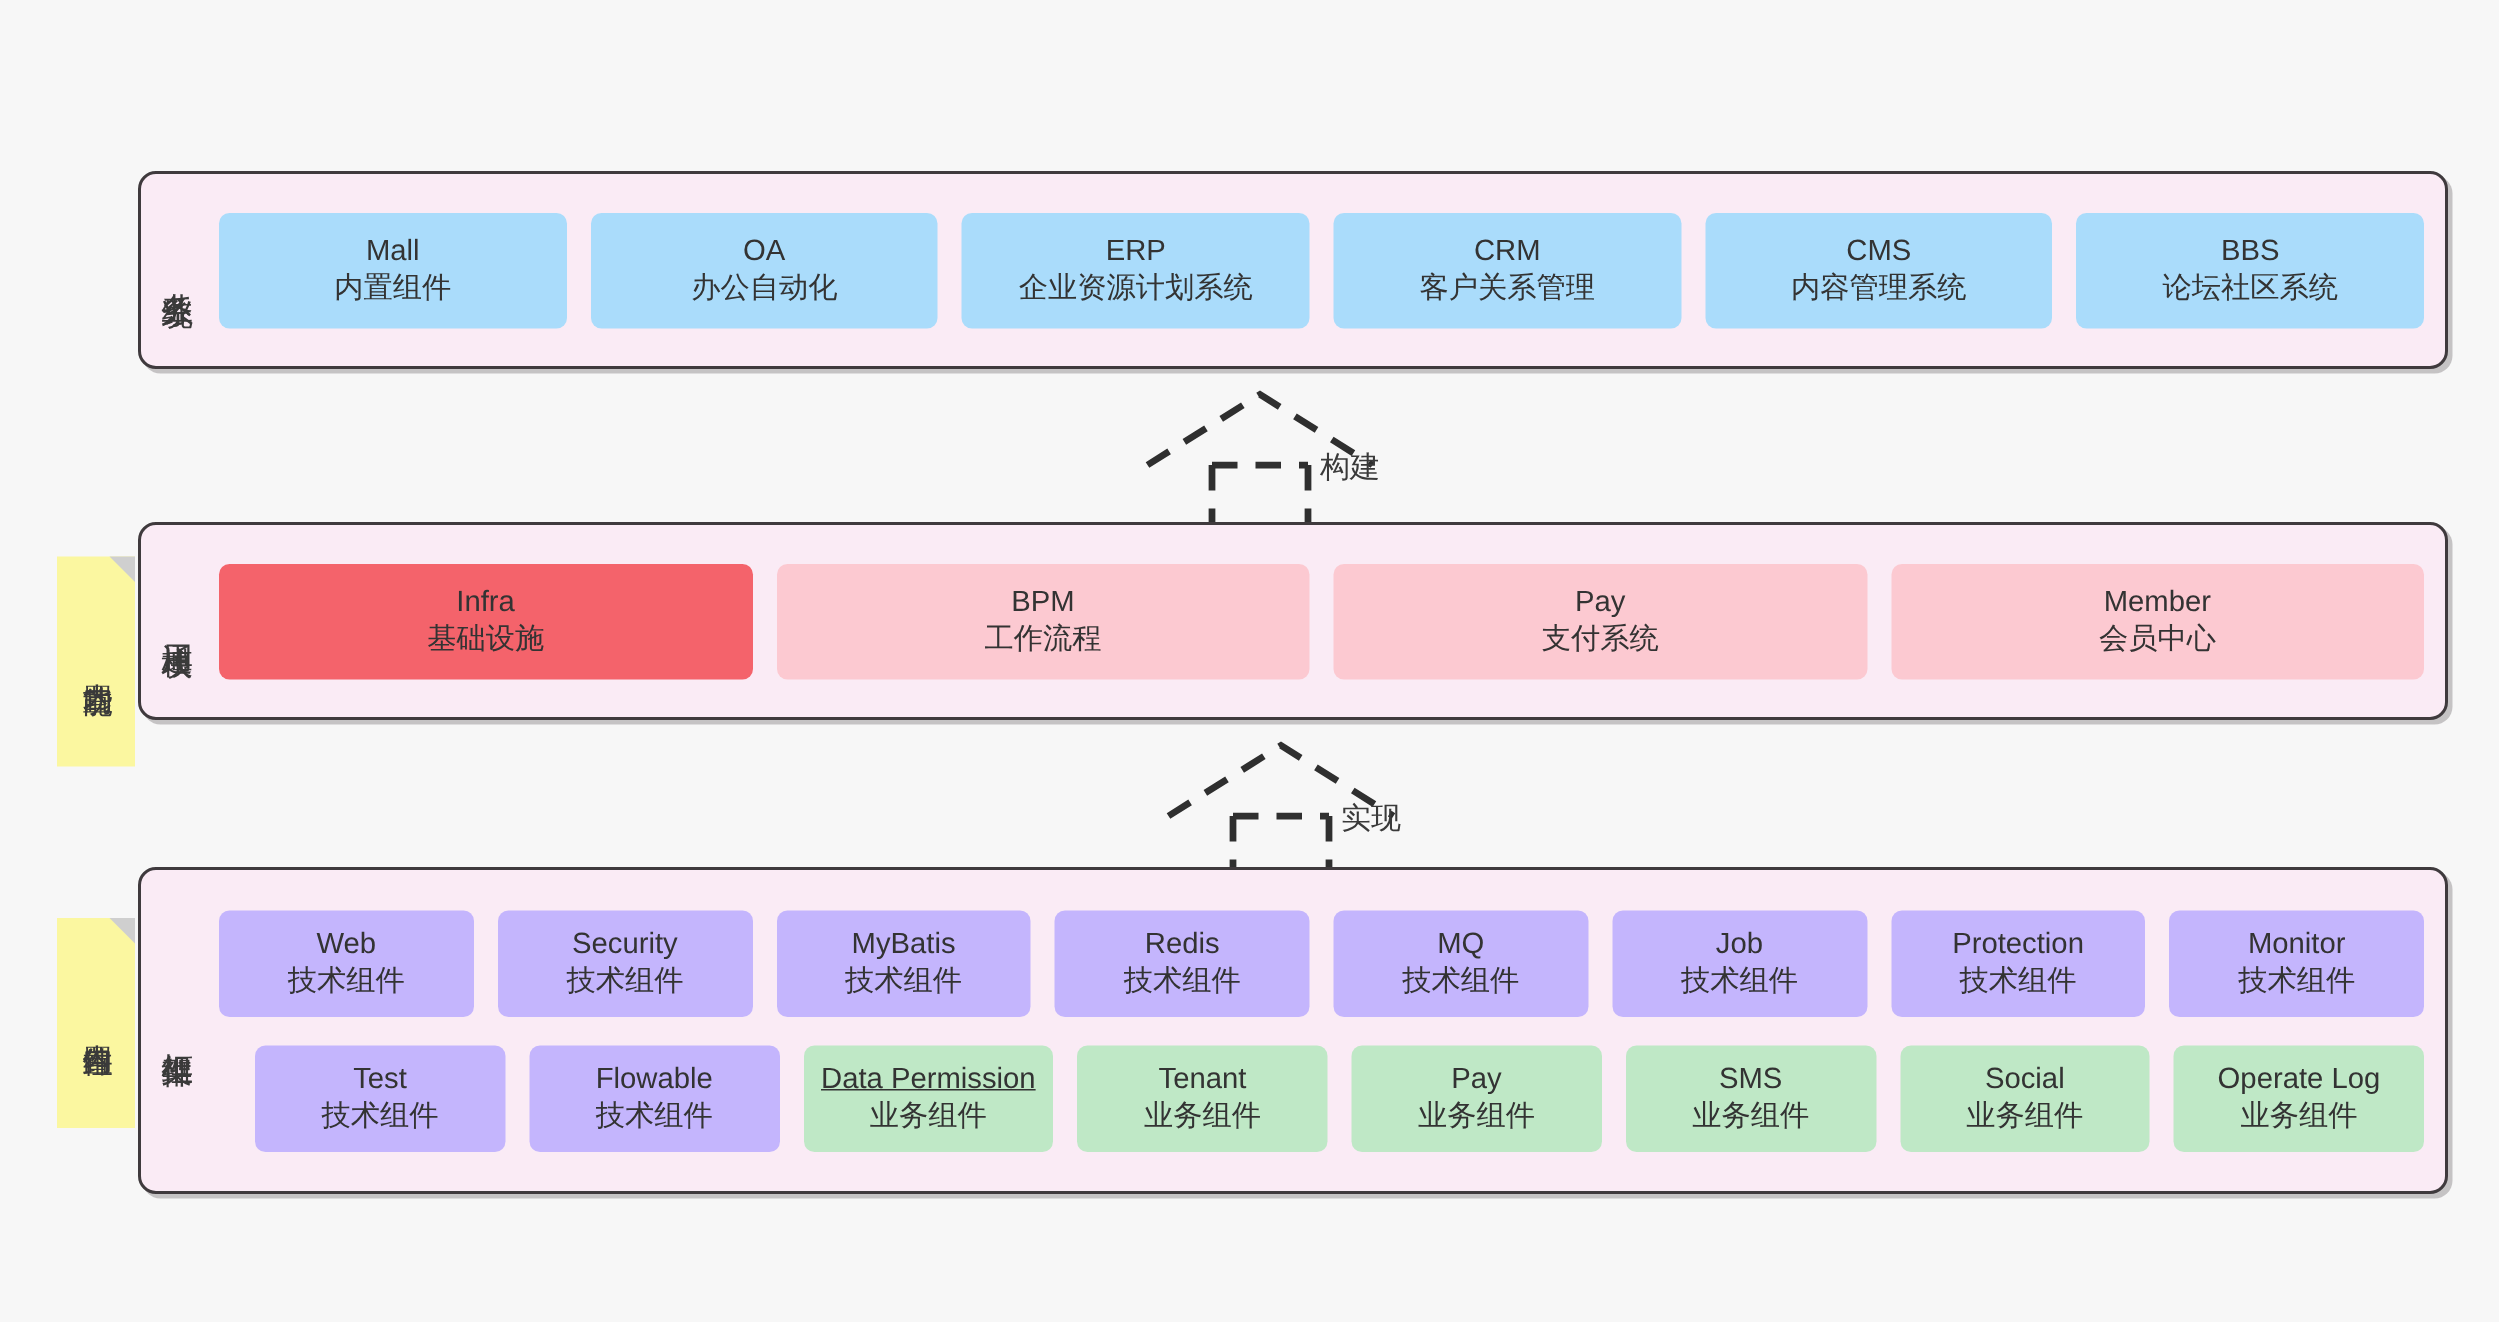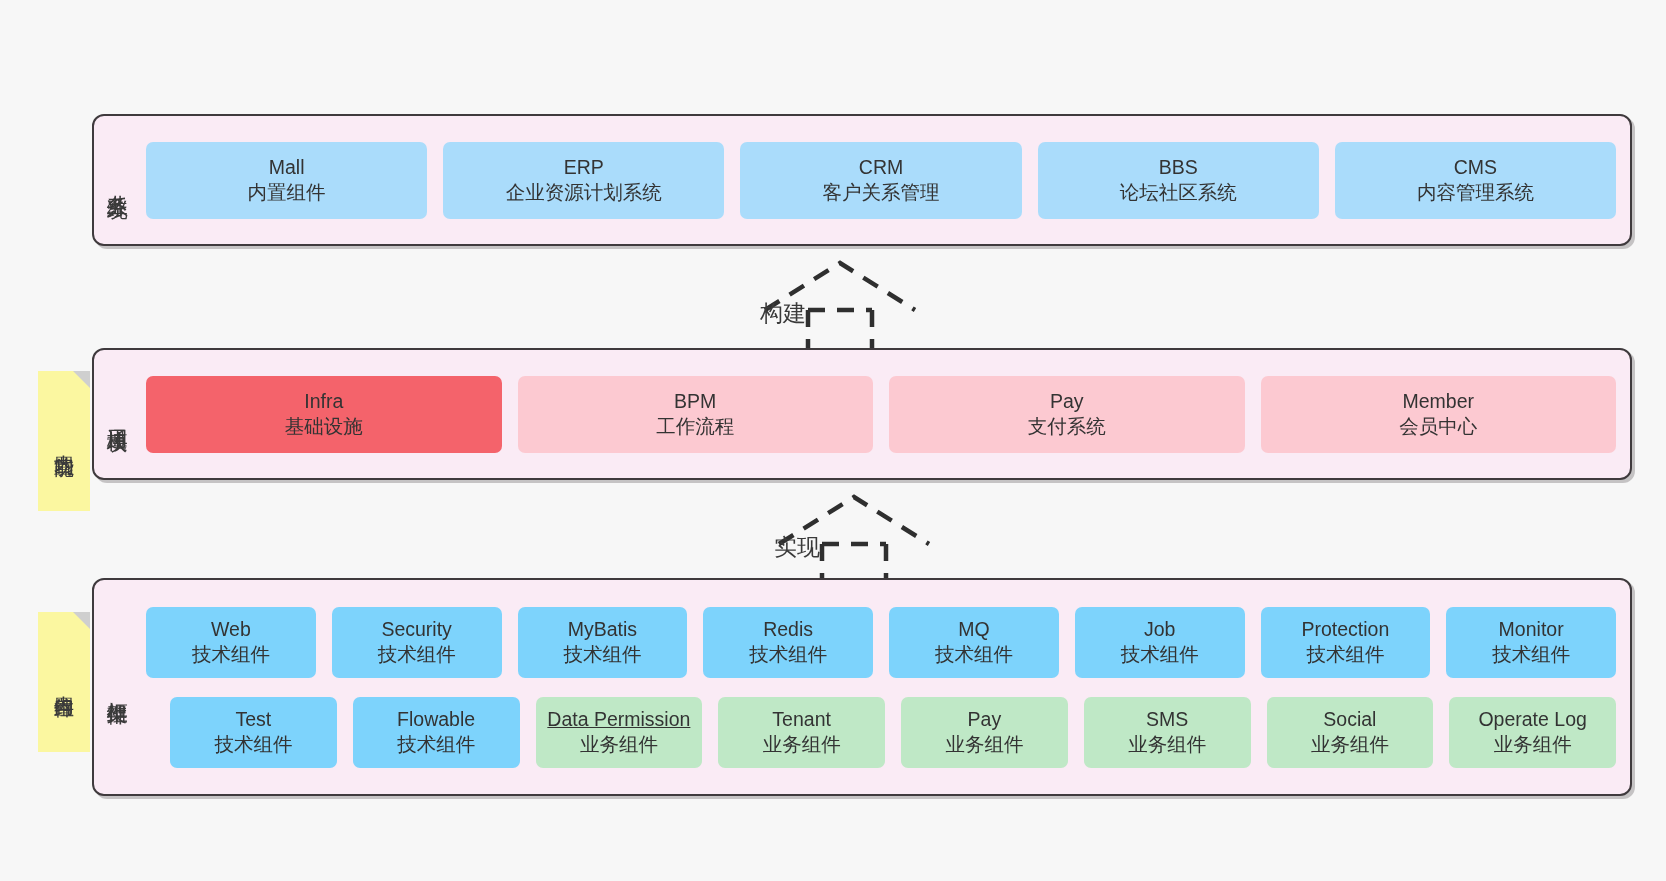--- a/index.html
+++ b/index.html
@@ -83,21 +83,21 @@
     padding: 6px 4px;
   }
   .card .t-en { white-space: nowrap; }
   .card .t-cn { white-space: nowrap; }
   .card.wrap-en .t-en { white-space: normal; text-decoration: underline; }
 
   
   .c-blue       { background: #aadcfb; }
   .c-red        { background: #f4636b; }
   .c-pink       { background: #fcc9d1; }
-  .c-green      { background: #7dd3fc; }
+  .c-green      { background: #c4b5fd; }
   .c-lightgreen { background: #bfe8c6; }
 
   
   .layer1 .card { height: 77px; }
   .layer2 .card { height: 77px; }
   .layer3 .card { height: 71px; }
 
   .grid-row {
     width: 100%;
     display: flex;
@@ -138,59 +138,63 @@
     position: absolute;
     width: 160px;
     height: 96px;
   }
   .uml-arrow svg { display: block; }
   .uml-arrow .arrow-label {
     position: absolute;
     left: 0;
     right: 0;
     top: 40px;
-    text-align: left;
-    font-size: 23px;
+    text-align: right;
+    font-size: 20px;
     color: #3a3a3a;
     pointer-events: none;
   }
 </style>
 </head>
 <body>
 
 <div id="canvas">
 
   <div class="layer layer1" style="left:92px; top:114px; width:1540px; height:132px;">
     <div class="layer-title">业务系统</div>
     <div class="cards">
 
       <div class="card c-blue">
         <span class="t-en">Mall</span>
         <span class="t-cn">内置组件</span>
       </div>
 
+      <div class="card c-blue">
+        <span class="t-en">OA</span>
+        <span class="t-cn">办公自动化</span>
+      </div>
 
       <div class="card c-blue">
         <span class="t-en">ERP</span>
         <span class="t-cn">企业资源计划系统</span>
       </div>
 
       <div class="card c-blue">
         <span class="t-en">CRM</span>
         <span class="t-cn">客户关系管理</span>
       </div>
 
       <div class="card c-blue">
+        <span class="t-en">CMS</span>
+        <span class="t-cn">内容管理系统</span>
+      </div>
+
+      <div class="card c-blue">
         <span class="t-en">BBS</span>
         <span class="t-cn">论坛社区系统</span>
-      </div>
-
-      <div class="card c-blue">
-        <span class="t-en">CMS</span>
-        <span class="t-cn">内容管理系统</span>
       </div>
 
     </div>
   </div>
 
   <div class="uml-arrow" style="left:760px; top:258px;">
     <svg width="160" height="96" viewBox="0 0 160 96">
       <path d="M 5 52 L 80 5 L 155 52" fill="none" stroke="#2f2f2f" stroke-width="4.5" stroke-dasharray="17 12" stroke-linecap="butt"></path>
       <path d="M 48 52 L 48 96 M 48 52 L 112 52 M 112 52 L 112 96" fill="none" stroke="#2f2f2f" stroke-width="4.5" stroke-dasharray="17 12" stroke-linecap="butt"></path>
     </svg>

